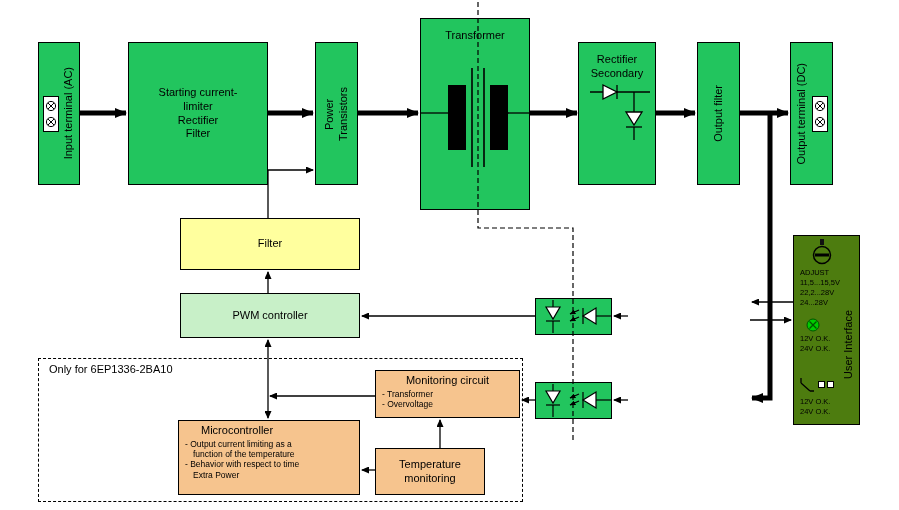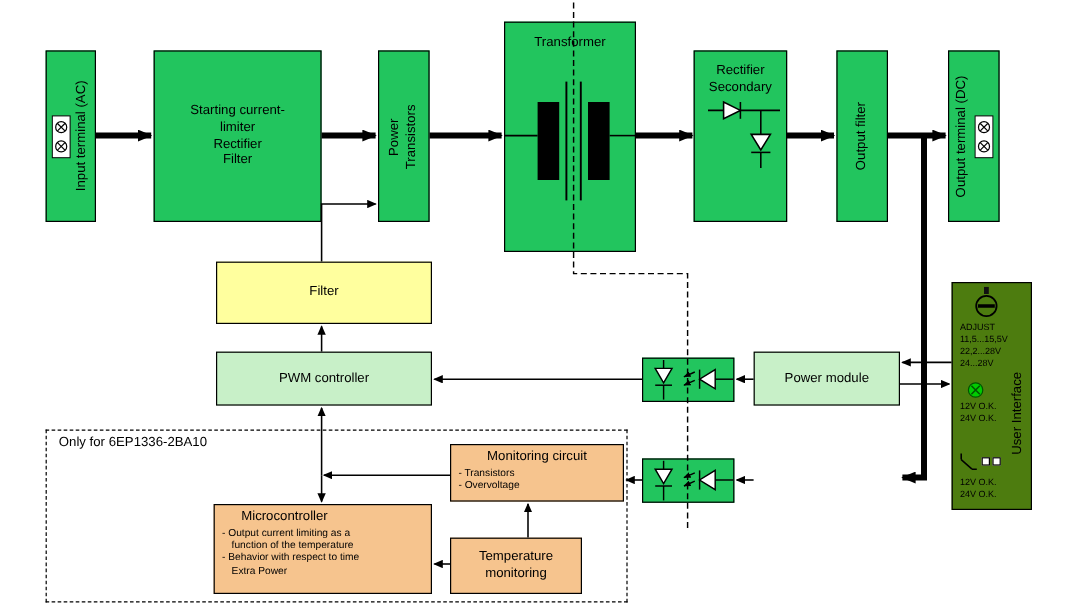--- a/index.html
+++ b/index.html
@@ -90,34 +90,31 @@
   <div class="box yellow" style="left:180px;top:218px;width:180px;height:52px">
     <div>Filter</div>
   </div>
 
   <div class="box green" style="left:180px;top:293px;width:180px;height:45px">
     <div>PWM controller</div>
   </div>
 
   <div class="box teal" style="left:535px;top:298px;width:77px;height:37px"></div>
 
-  <div class="box green" style="left:628px;top:293px;width:122px;height:45px">
-    <div>Power module</div>
-  </div>
 
   <div class="box teal" style="left:535px;top:382px;width:77px;height:37px"></div>
 
 
   <div class="dashed-group" style="left:38px;top:358px;width:485px;height:144px">
     <div class="group-label">Only for 6EP1336-2BA10</div>
   </div>
 
   <div class="box orange col-left" style="left:375px;top:370px;width:145px;height:48px">
     <div class="blk-title" style="align-self:center">Monitoring circuit</div>
-    <div class="small">- Transistors</div>
+    <div class="small">- Transformer</div>
     <div class="small">- Overvoltage</div>
   </div>
 
   <div class="box orange col-left" style="left:178px;top:420px;width:182px;height:75px">
     <div class="blk-title" style="margin-left:16px">Microcontroller</div>
     <div class="small">- Output current limiting as a</div>
     <div class="small cont">function of the temperature</div>
     <div class="small">- Behavior with respect to time</div>
     <div class="small cont">Extra Power</div>
   </div>

